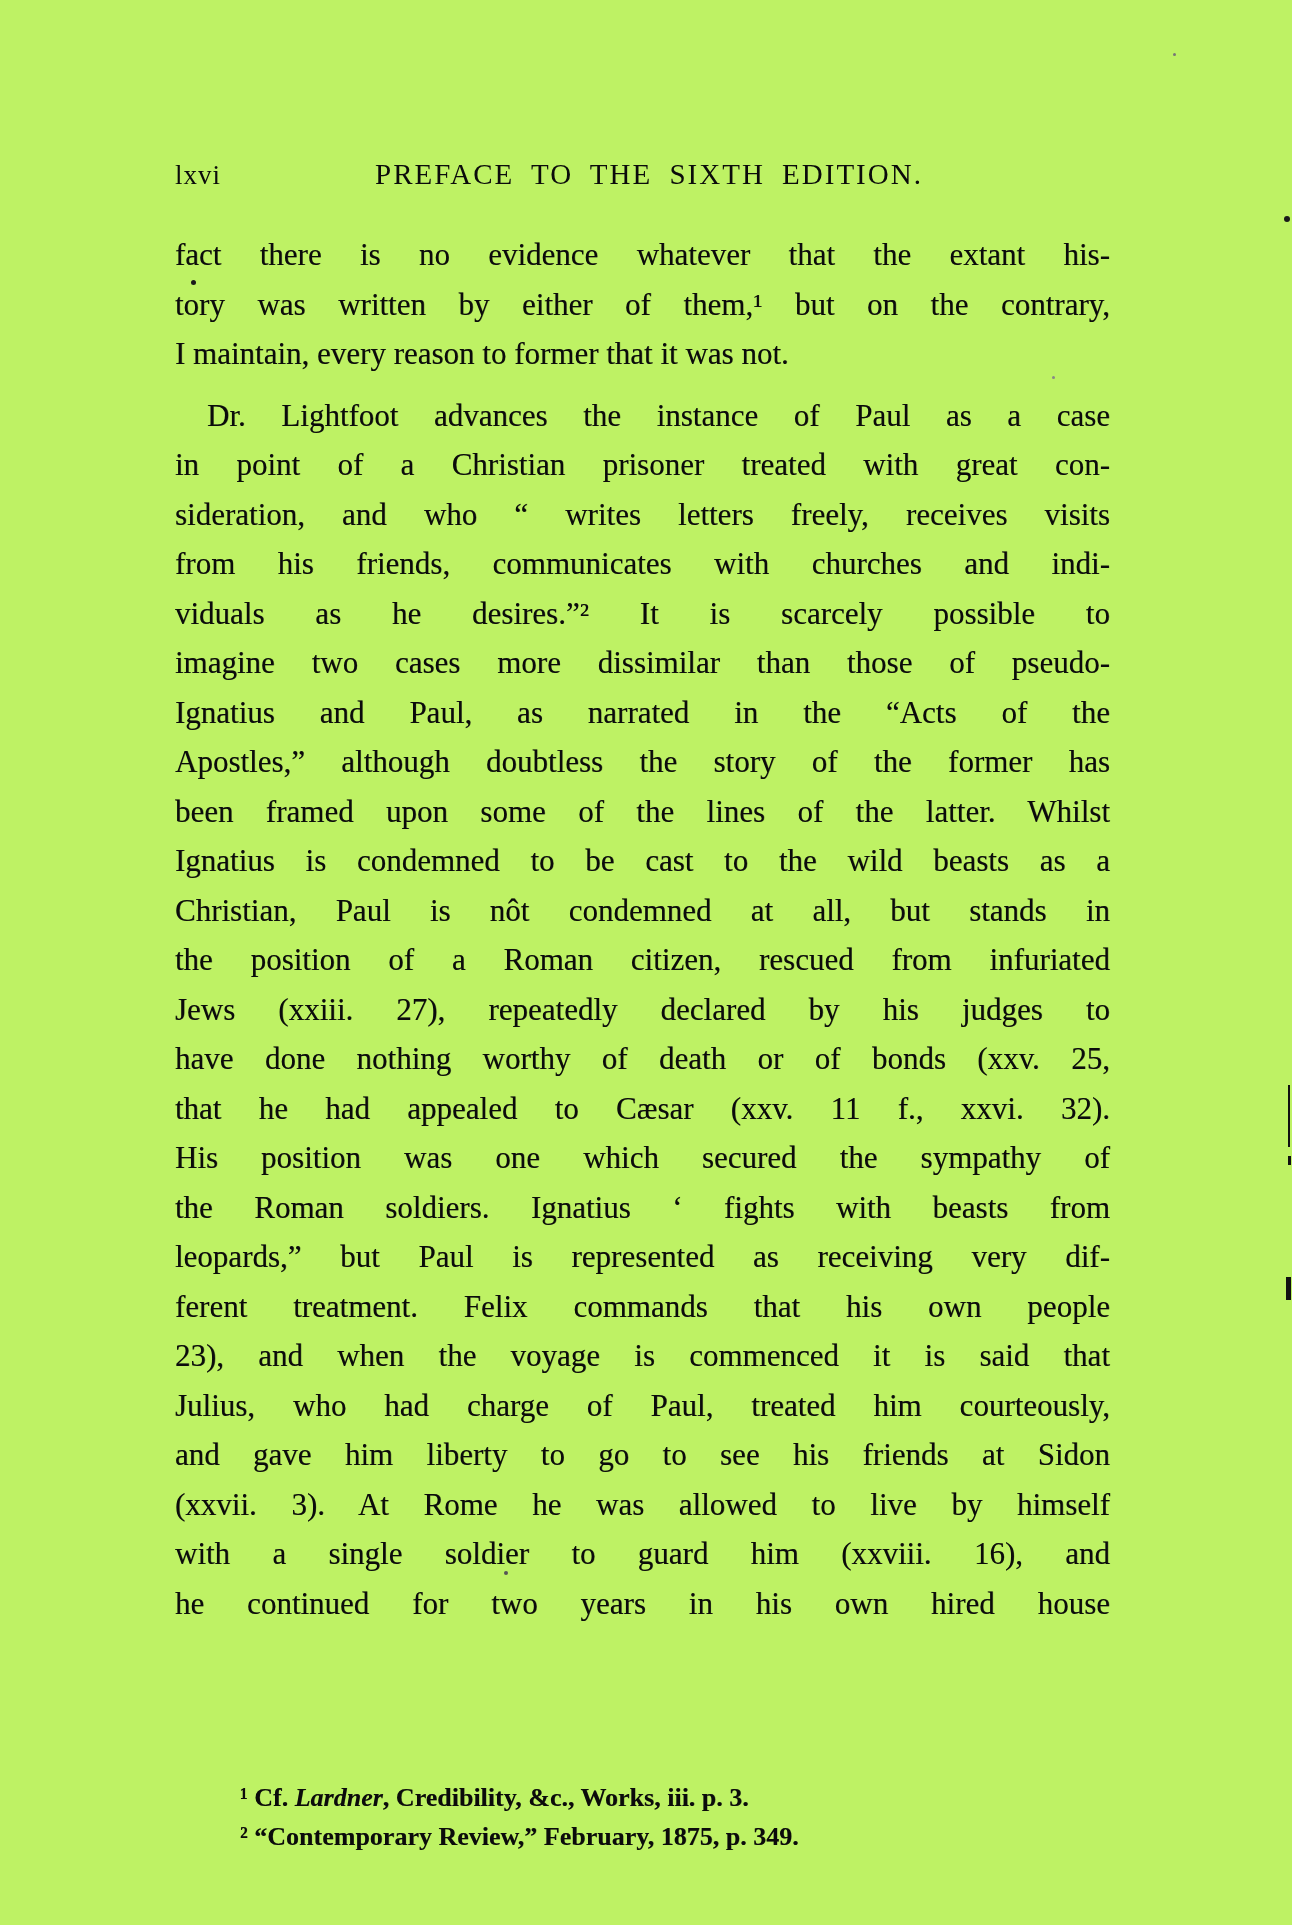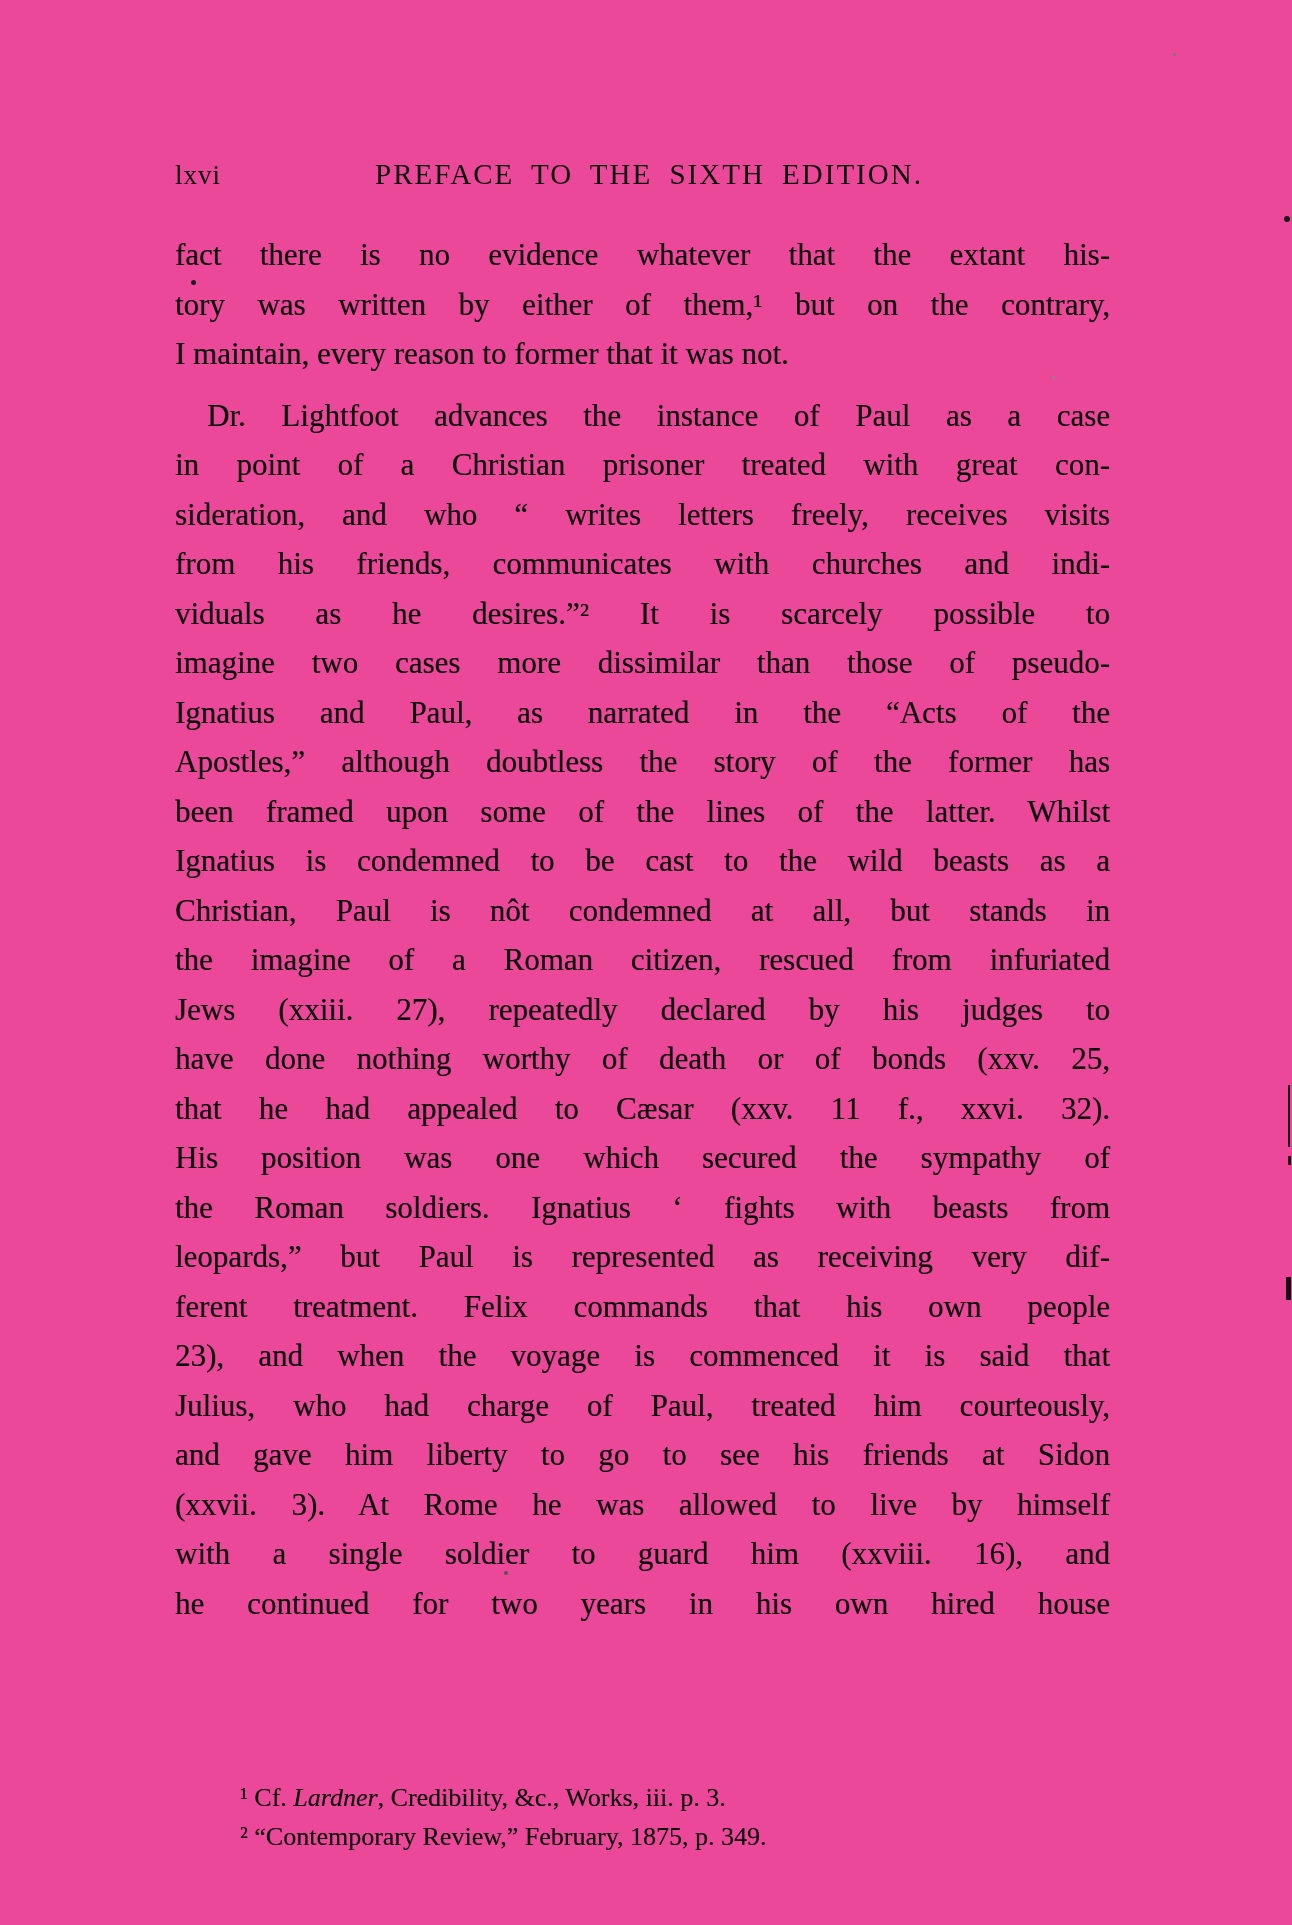--- a/index.html
+++ b/index.html
@@ -4,21 +4,21 @@
 <style>
   html, body {
     margin: 0;
     padding: 0;
     background: #ffffff;
   }
   #page {
     position: relative;
     width: 1292px;
     height: 1925px;
-    background: #ec4899;
+    background: #bef264;
     overflow: hidden;
     font-family: "Liberation Serif", "DejaVu Serif", serif;
     color: #0b0b0b;
   }
   
   #folio {
     position: absolute;
     left: 175px;
     top: 160px;
     font-size: 27px;
@@ -66,21 +66,21 @@
   
   #footnotes {
     position: absolute;
     left: 240px;
     top: 1778px;
     width: 860px;
     font-size: 26px;
     line-height: 39px;
     text-shadow: 0.3px 0.3px 0 rgba(10,10,10,0.4);
   }
-  .footnote { white-space: nowrap; }
+  .footnote { white-space: nowrap; font-weight: bold; }
   .footnote .it { font-style: italic; }
   
   .speck {
     position: absolute;
     background: #1a1a1a;
     border-radius: 50%;
   }
   .edge-mark {
     position: absolute;
     background: #111;
@@ -102,21 +102,21 @@
     <div class="line">in point of a Christian prisoner treated with great con-</div>
     <div class="line">sideration, and who “ writes letters freely, receives visits</div>
     <div class="line">from his friends, communicates with churches and indi-</div>
     <div class="line">viduals as he desires.”² It is scarcely possible to</div>
     <div class="line">imagine two cases more dissimilar than those of pseudo-</div>
     <div class="line">Ignatius and Paul, as narrated in the “Acts of the</div>
     <div class="line">Apostles,” although doubtless the story of the former has</div>
     <div class="line">been framed upon some of the lines of the latter. Whilst</div>
     <div class="line">Ignatius is condemned to be cast to the wild beasts as a</div>
     <div class="line">Christian, Paul is nôt condemned at all, but stands in</div>
-    <div class="line">the imagine of a Roman citizen, rescued from infuriated</div>
+    <div class="line">the position of a Roman citizen, rescued from infuriated</div>
     <div class="line">Jews (xxiii. 27), repeatedly declared by his judges to</div>
     <div class="line">have done nothing worthy of death or of bonds (xxv. 25,</div>
     <div class="line">that he had appealed to Cæsar (xxv. 11 f., xxvi. 32).</div>
     <div class="line">His position was one which secured the sympathy of</div>
     <div class="line">the Roman soldiers. Ignatius ‘ fights with beasts from</div>
     <div class="line">leopards,” but Paul is represented as receiving very dif-</div>
     <div class="line">ferent treatment. Felix commands that his own people</div>
     <div class="line">23), and when the voyage is commenced it is said that</div>
     <div class="line">Julius, who had charge of Paul, treated him courteously,</div>
     <div class="line">and gave him liberty to go to see his friends at Sidon</div>

